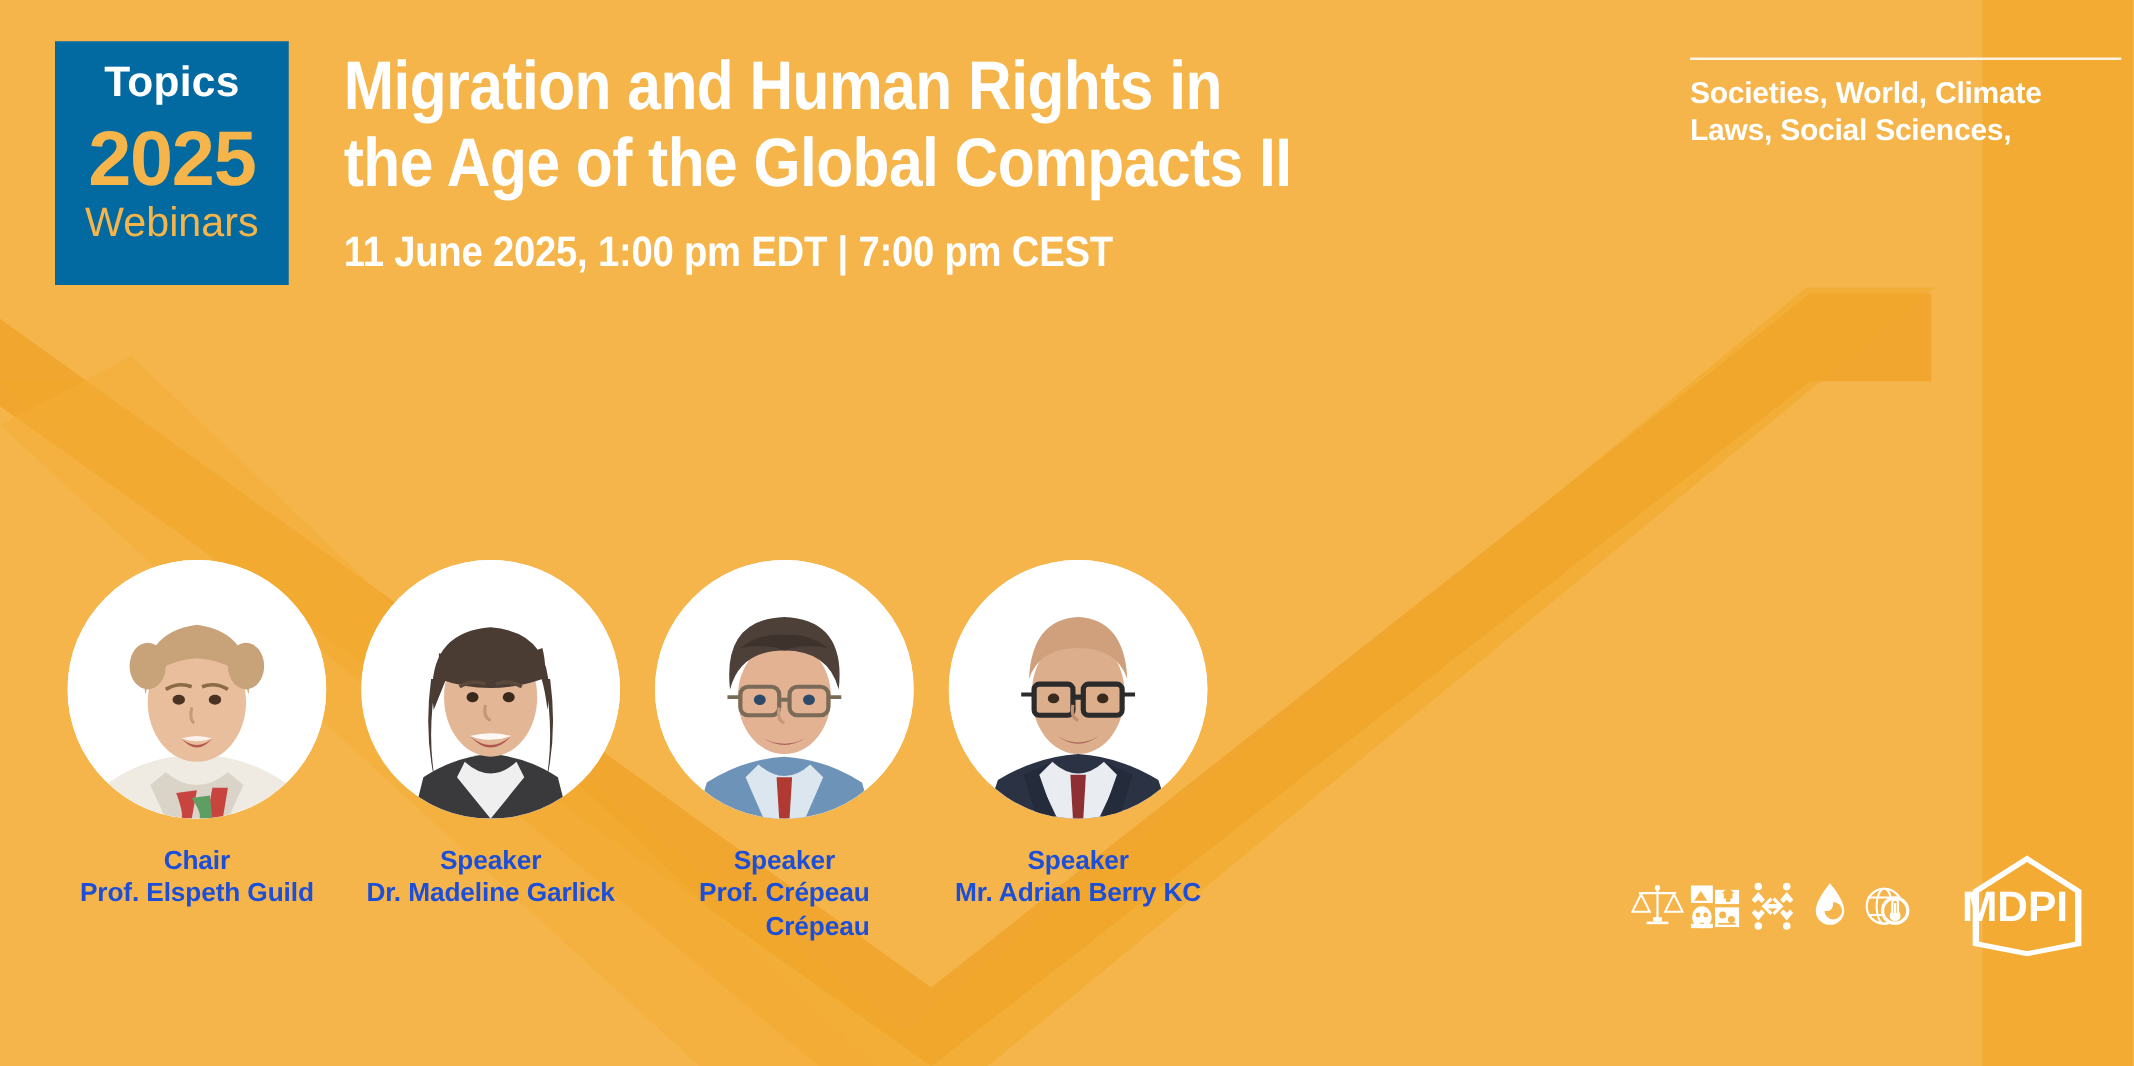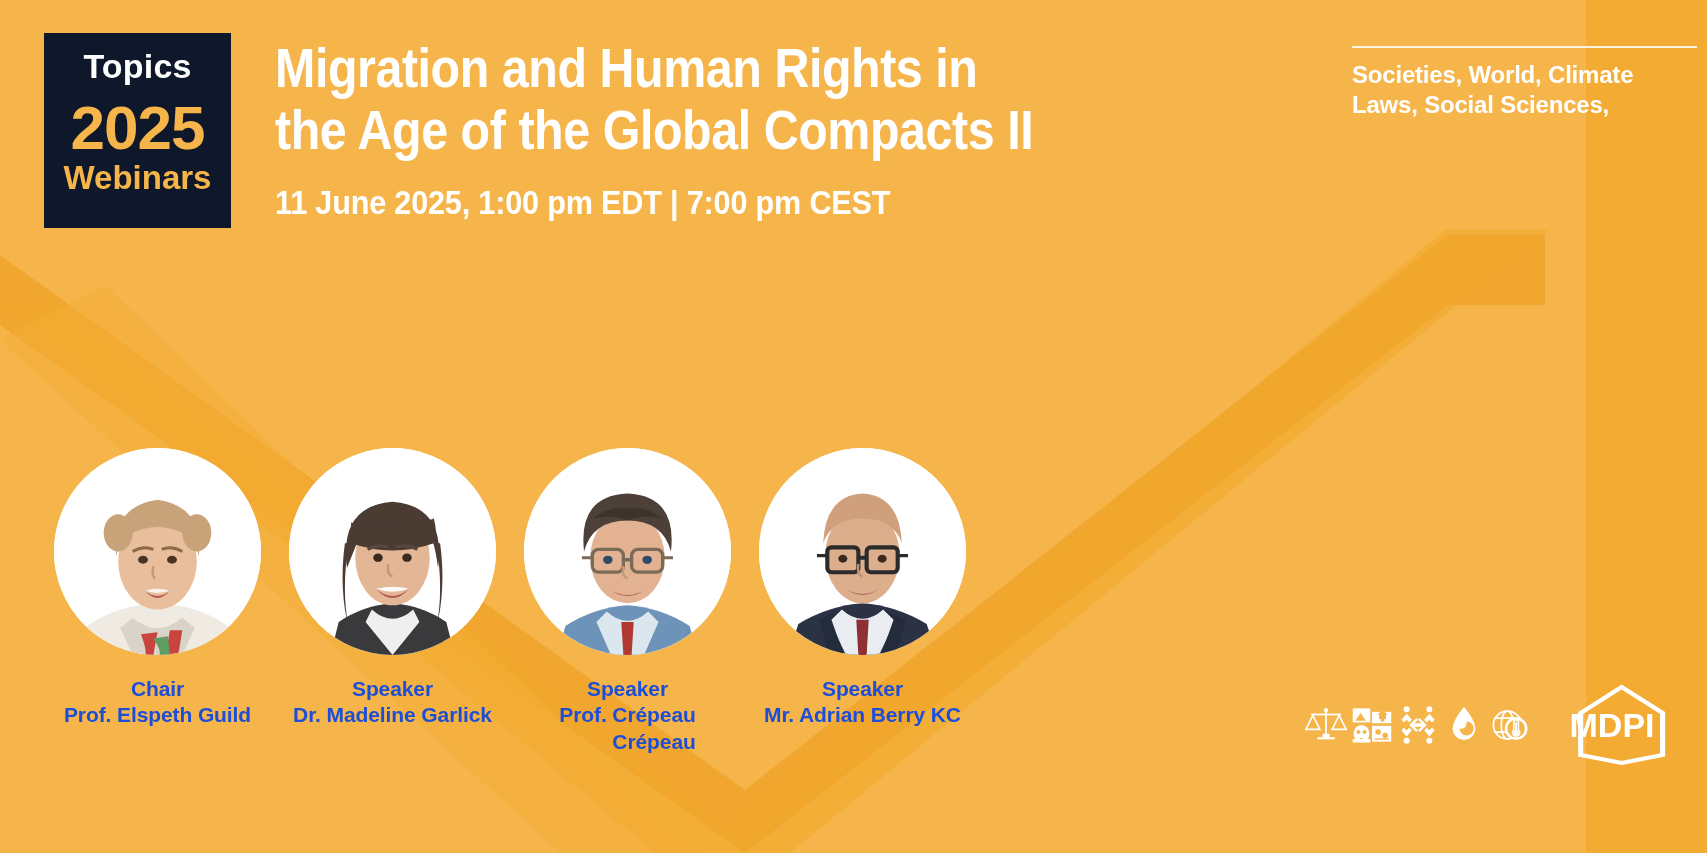--- a/index.html
+++ b/index.html
@@ -16,21 +16,21 @@
   }
 
   
   .bg-deco { position:absolute; inset:0; width:100%; height:100%; pointer-events:none; }
 
   
   .topics-badge {
     position:absolute;
     left:44px; top:33px;
     width:187px; height:195px;
-    background:#0f172a;
+    background:#0369a1;
     display:flex; flex-direction:column;
     align-items:center; justify-content:flex-start;
     padding-top:16px;
   }
   .topics-label {
     color:#ffffff;
     font-size:34px;
     font-weight:bold;
     letter-spacing:.2px;
     line-height:1.05;
@@ -39,21 +39,21 @@
     color:#F5B54A;
     font-size:62px;
     font-weight:bold;
     line-height:1.0;
     margin-top:12px;
     letter-spacing:-1px;
   }
   .topics-webinars {
     color:#F5B54A;
     font-size:33px;
-    font-weight:bold;
+    font-weight:normal;
     line-height:1.05;
     margin-top:2px;
   }
 
   
   .headline-block { position:absolute; left:275px; top:38px; width:930px; }
   .headline {
     color:#ffffff;
     font-size:55px;
     font-weight:bold;

